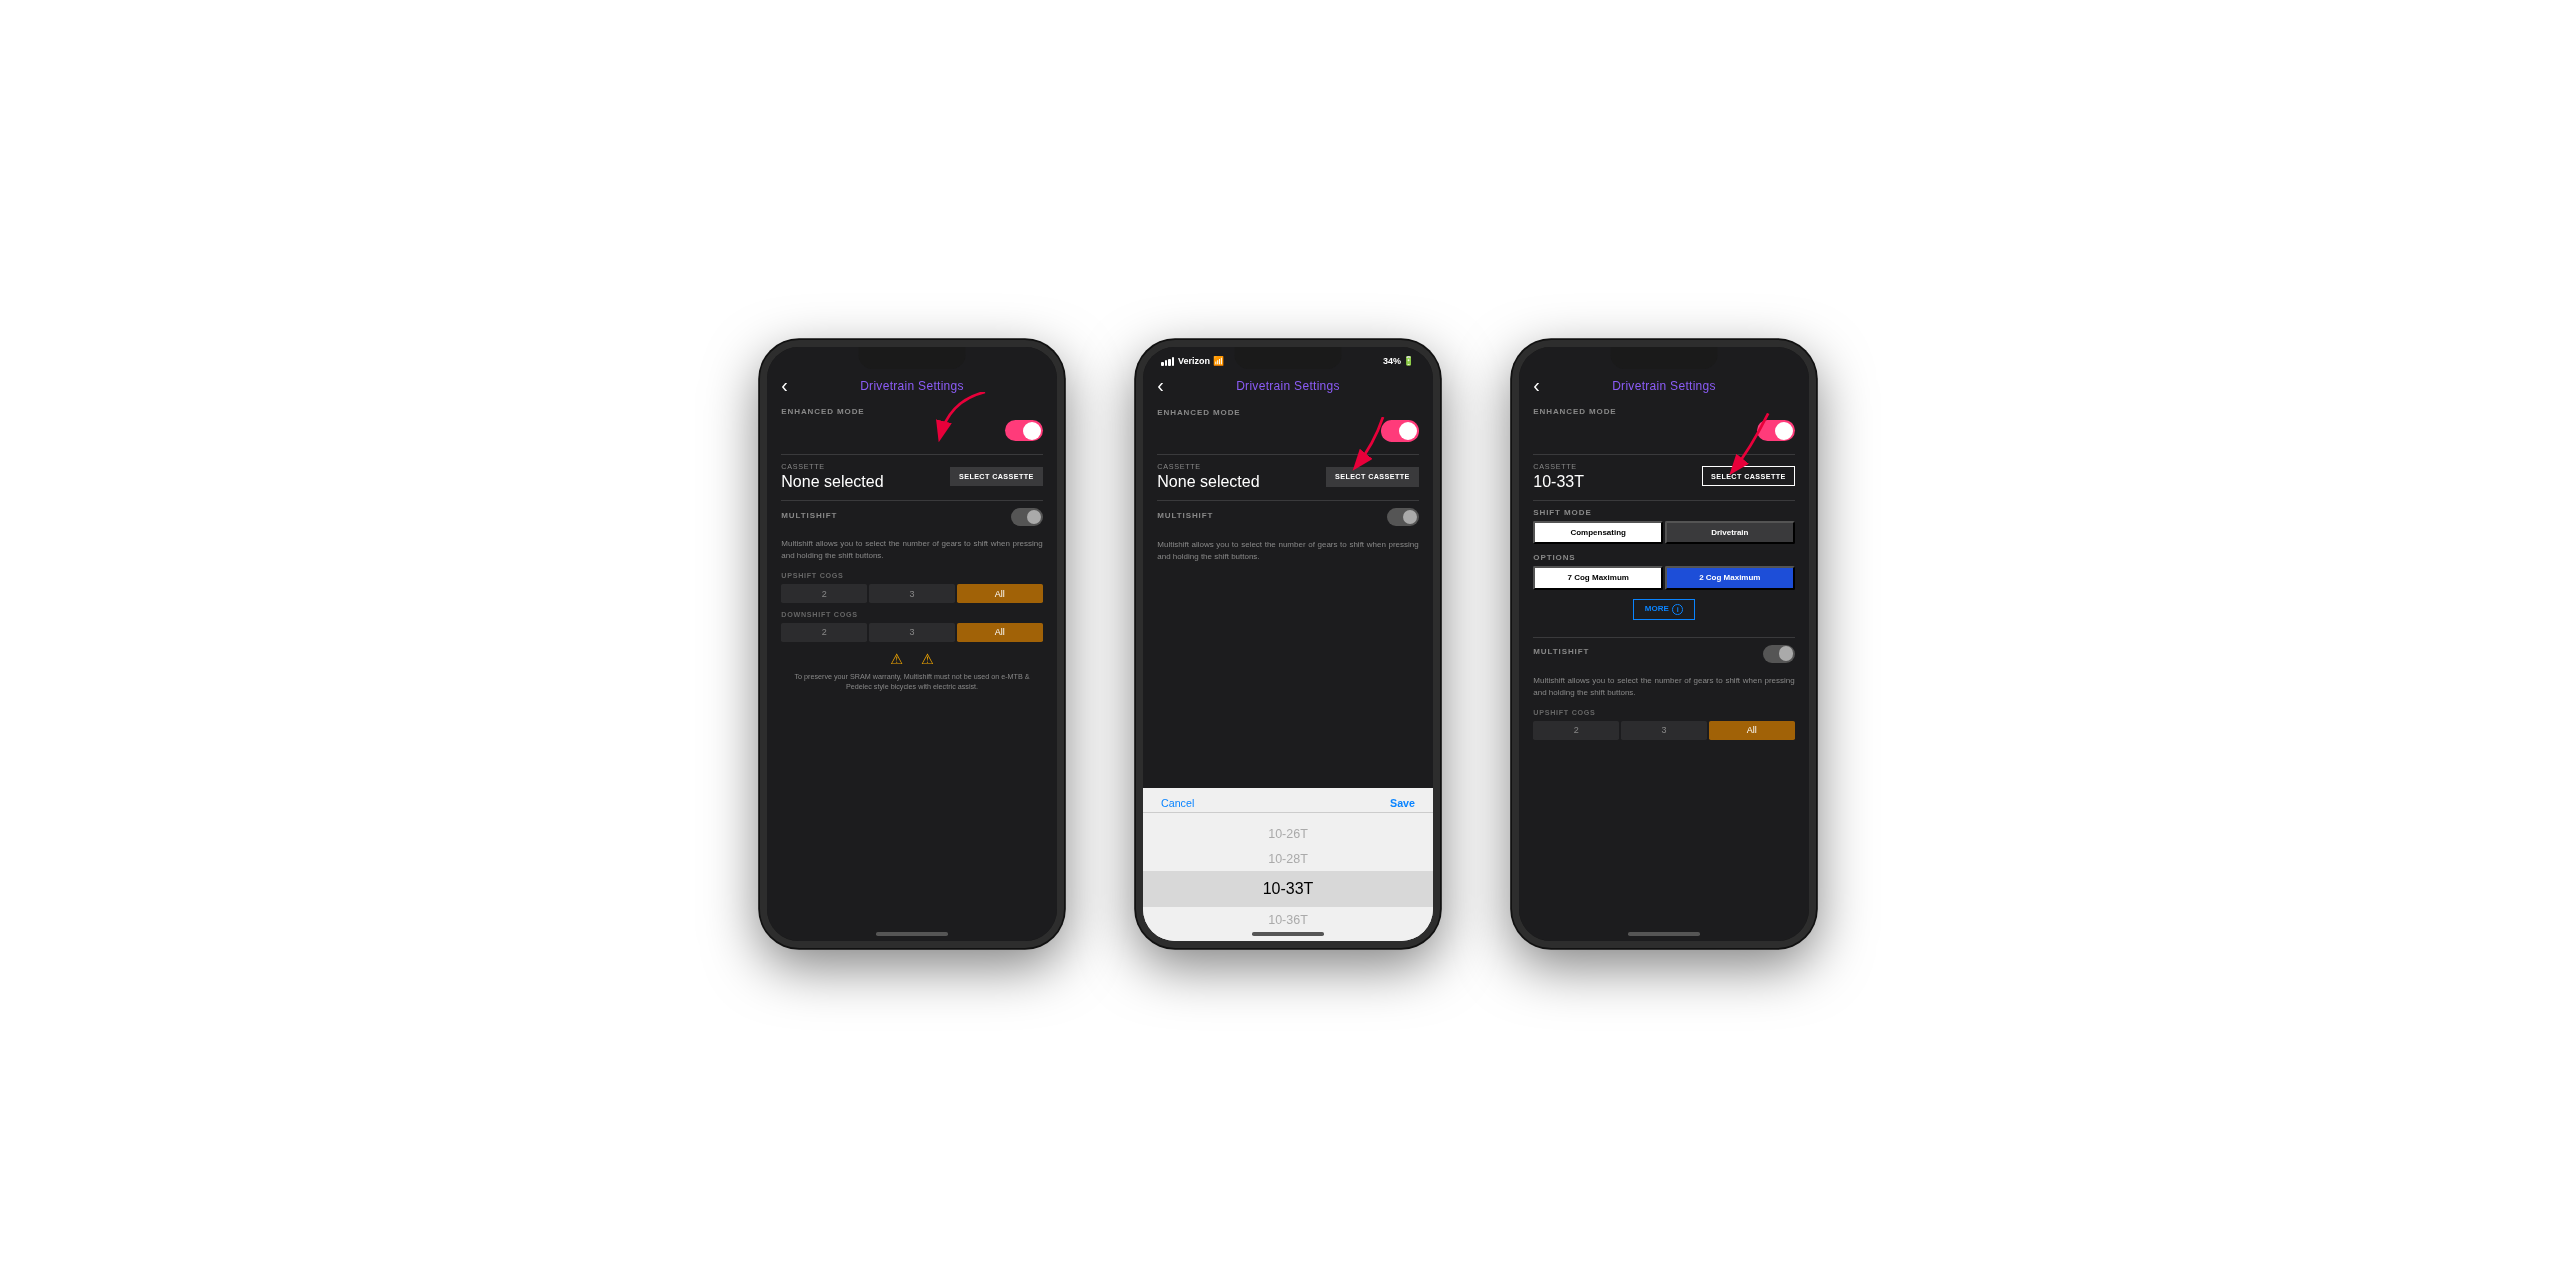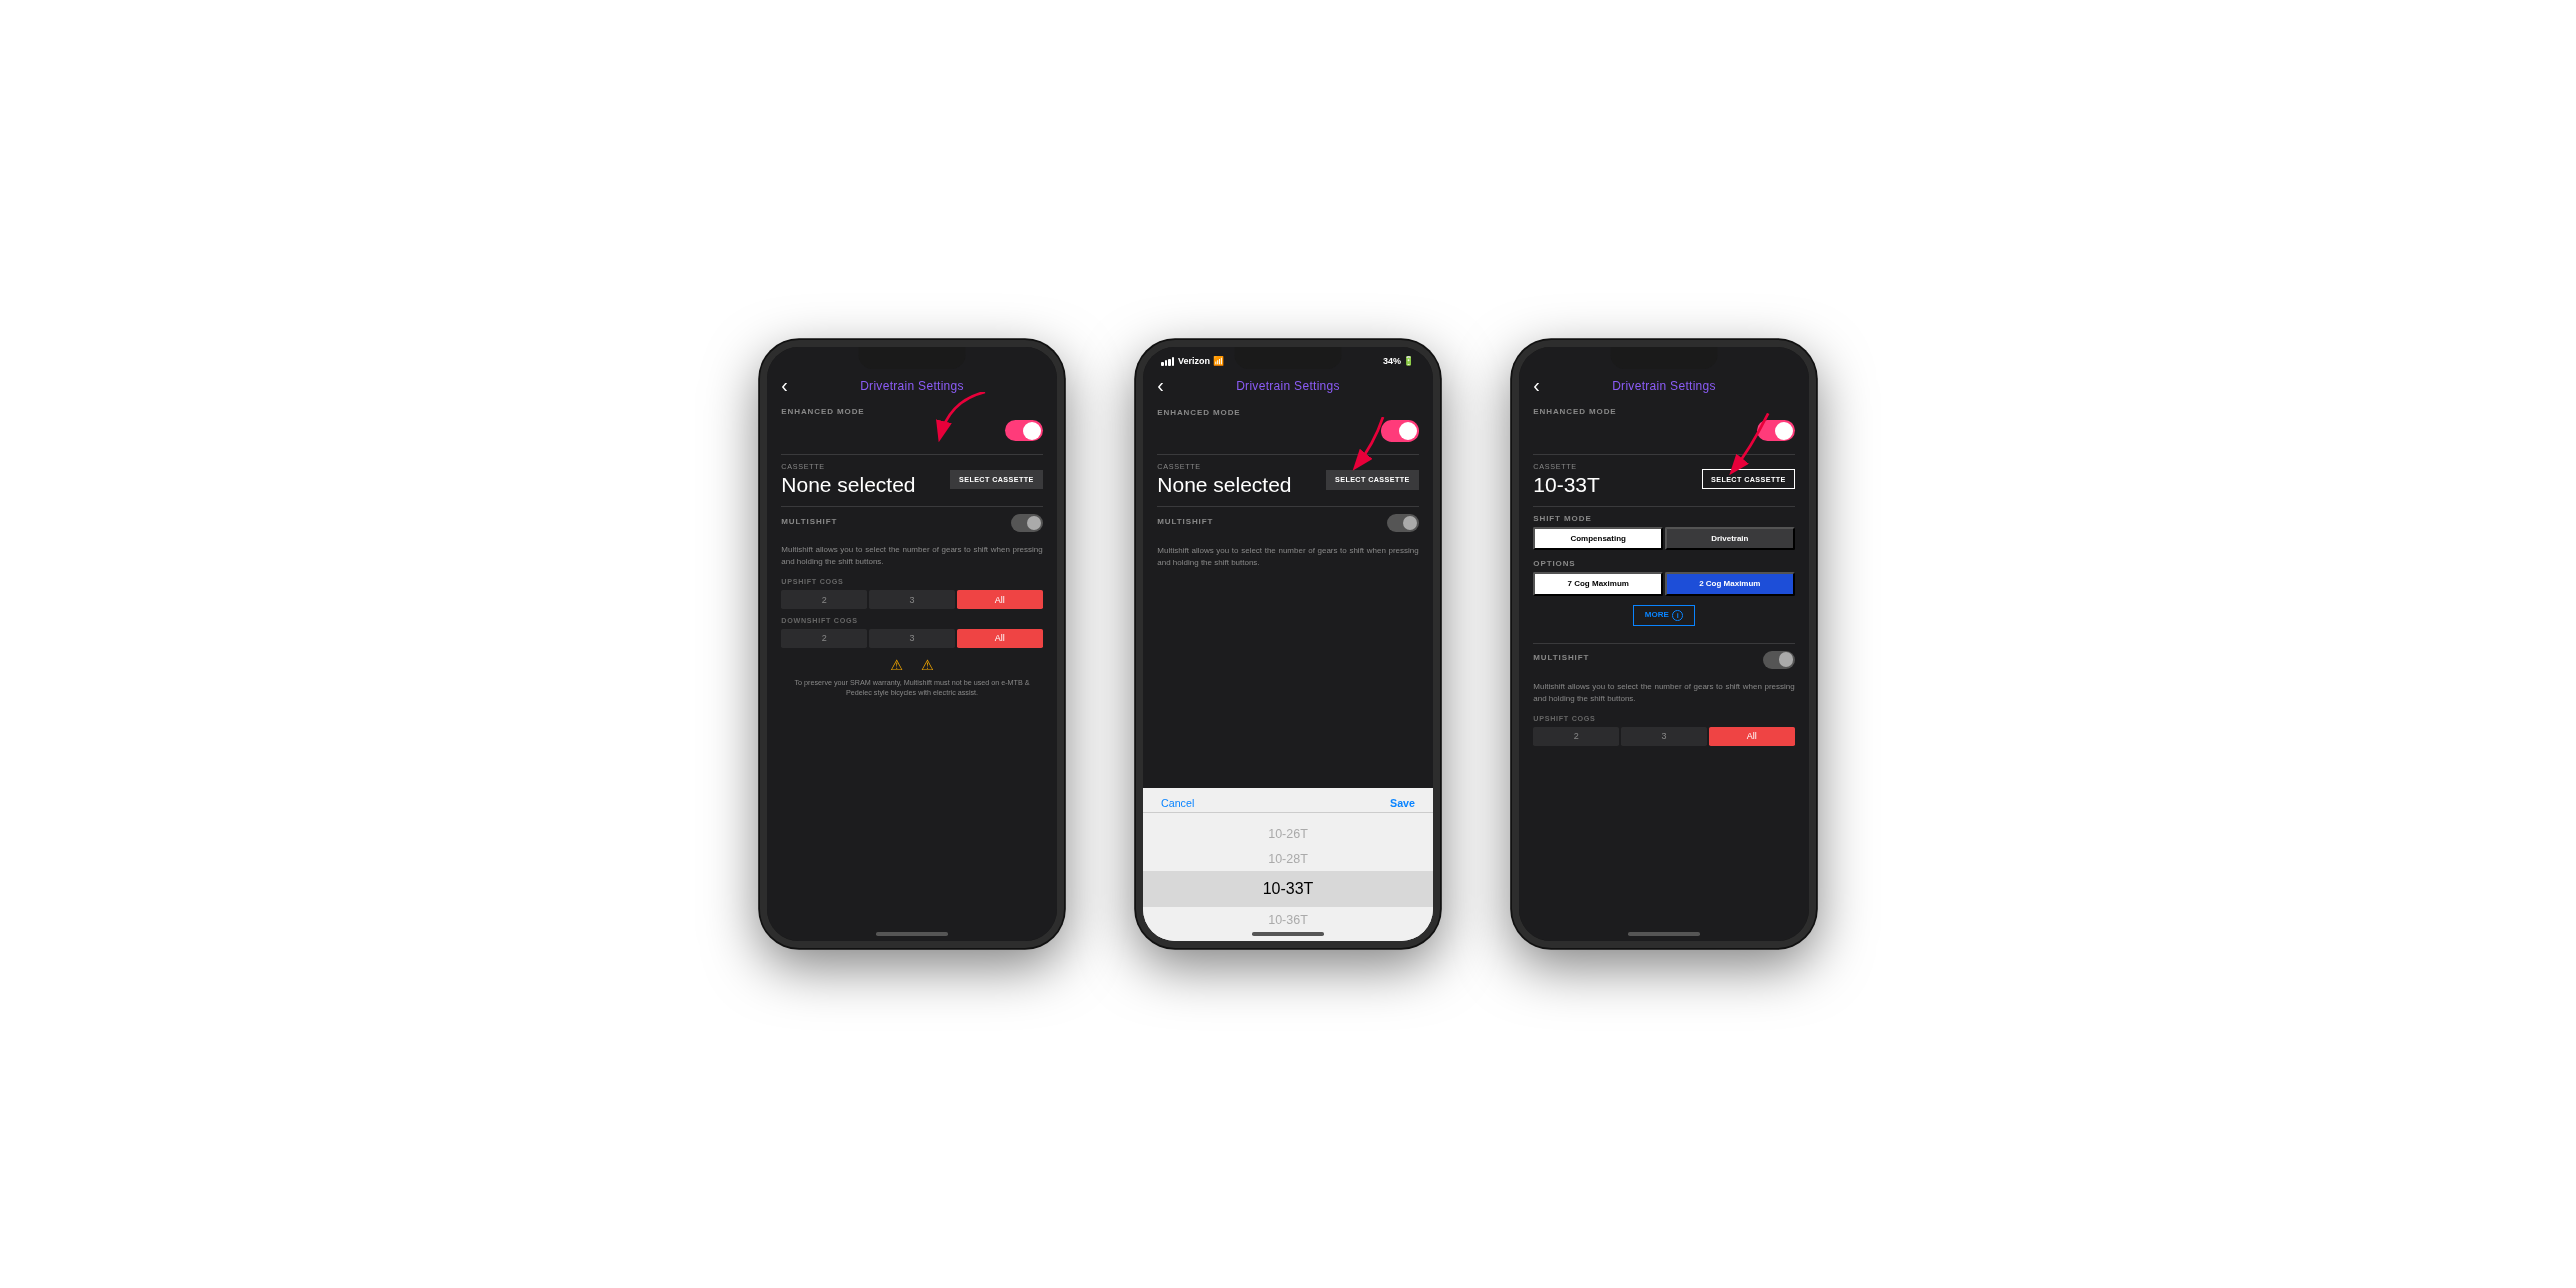--- a/index.html
+++ b/index.html
@@ -254,21 +254,21 @@
       flex: 1;
       background: #2c2c2e;
       color: #888;
       border: none;
       padding: 4.5px 0;
       font-size: 9px;
       cursor: pointer;
       border-radius: 1.8px;
     }
     .cog-btn.active {
-      background: #ef4444;
+      background: #a16207;
       color: #fff;
     }
 
     .warning-row {
       display: flex;
       justify-content: center;
       gap: 18px;
       margin: 9px 0 5.4px;
     }
     .warning-icon {
@@ -403,21 +403,21 @@
     }
 
     
     .cassette-row {
       display: flex;
       align-items: center;
       justify-content: space-between;
       margin-bottom: 9px;
     }
     .cassette-left .label { font-size: 7.2px; color: #888; letter-spacing: 0.7px; text-transform: uppercase; margin-bottom: 1.8px; }
-    .cassette-left .value { font-size: 21px; color: #fff; font-weight: 300; }
+    .cassette-left .value { font-size: 16px; color: #fff; font-weight: 300; }
 
     
     .signal-bars { display: flex; align-items: flex-end; gap: 0.9px; }
     .signal-bars span {
       width: 2.7px;
       background: #fff;
       border-radius: 0.9px;
     }
   </style>
 </head>

